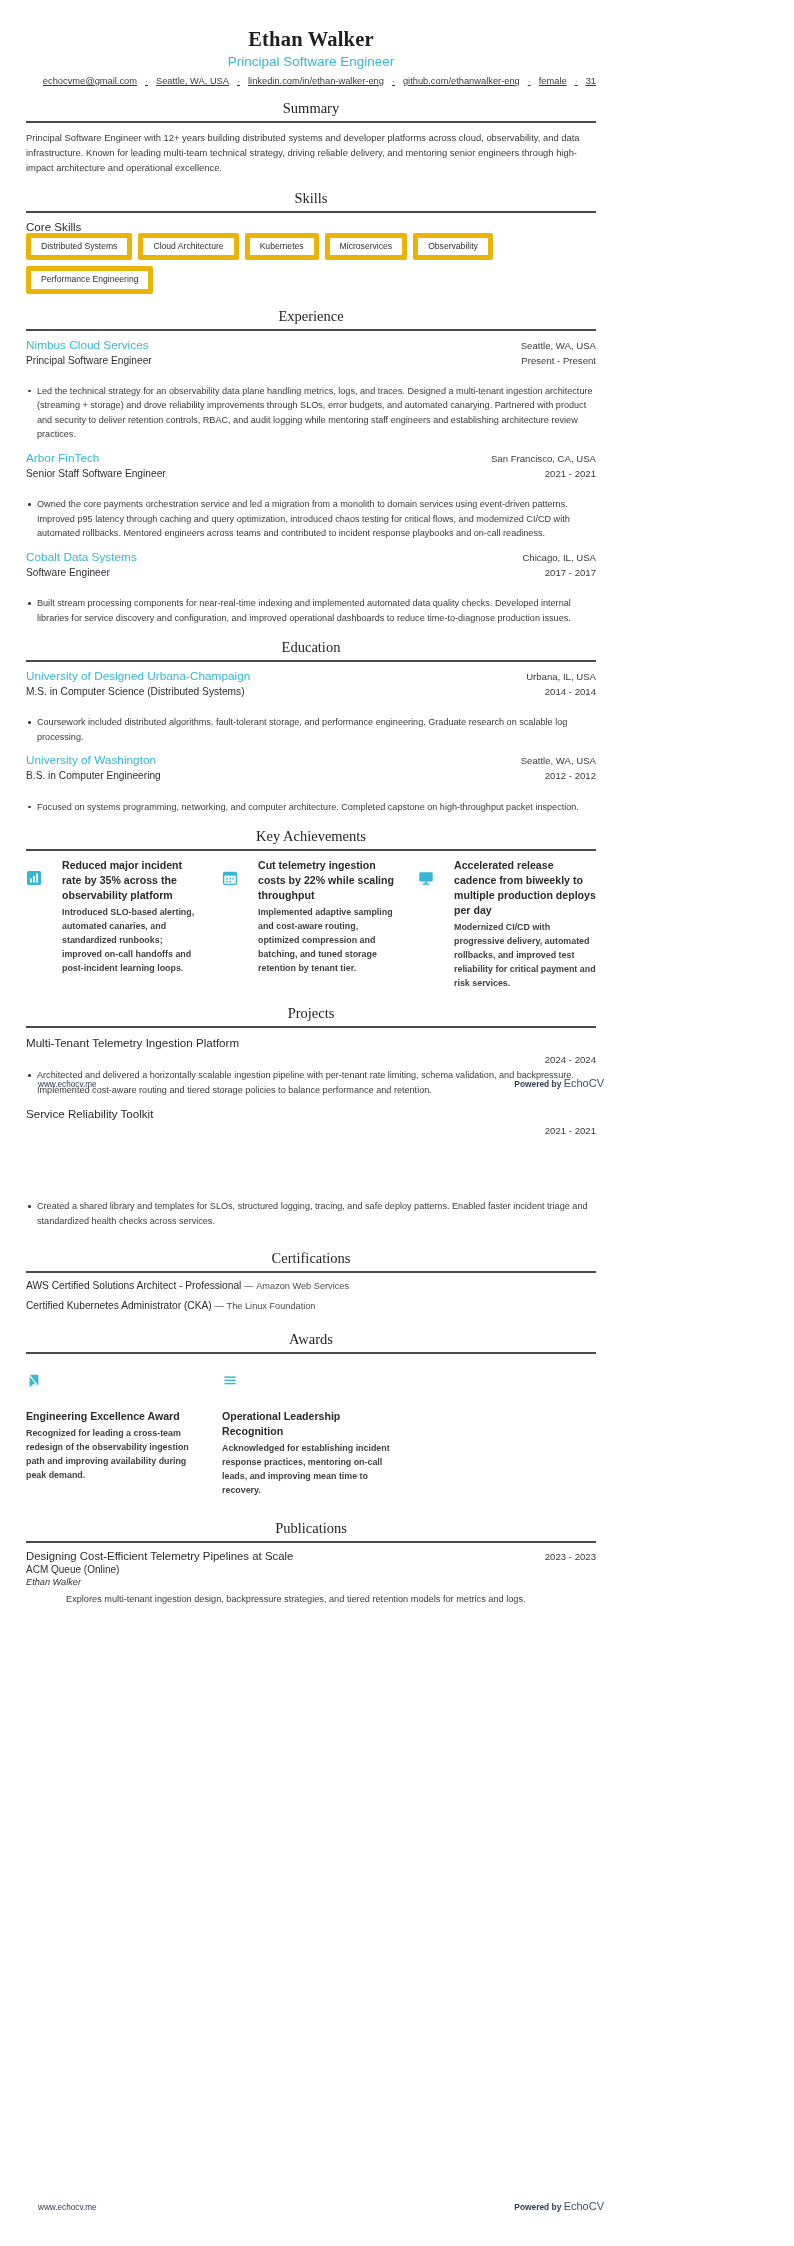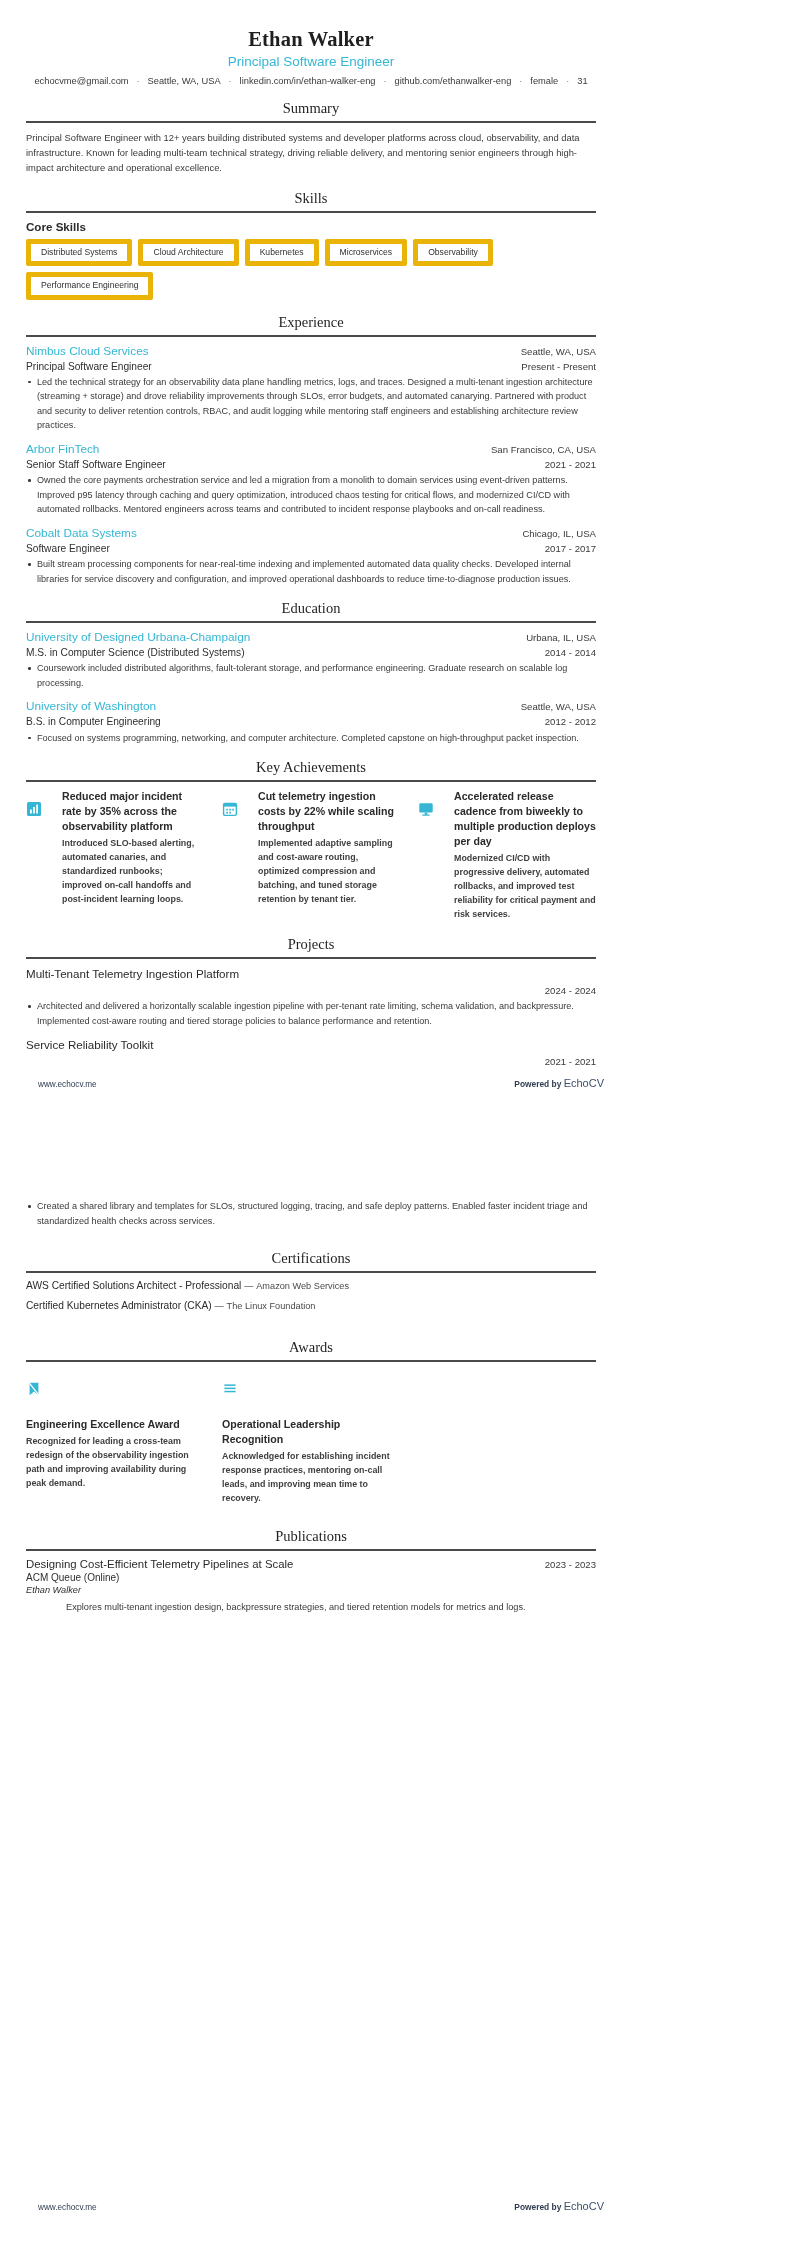--- a/index.html
+++ b/index.html
@@ -33,24 +33,25 @@
     text-align: center;
     font-size: 13.5px;
     color: #35b6d4;
     margin-bottom: 7px;
   }
   .contact-line {
     text-align: center;
     font-size: 9.3px;
     color: #3a3a3a;
     display: flex;
-    justify-content: center;
+    justify-content: flex-end;
     align-items: center;
     flex-wrap: wrap;
     gap: 0;
+    text-decoration: underline;
   }
   .contact-item { white-space: nowrap; }
   .contact-sep {
     color: #777;
     padding: 0 8px;
     font-size: 9px;
   }
 
   
   .section { margin-top: 14px; }
@@ -89,22 +90,20 @@
     left: 2px; top: 6px;
     width: 2.6px; height: 2.6px;
     border-radius: 50%;
     background: #3a3a3a;
   }
 
   
   .skill-group-title {
     font-size: 11.6px;
     color: #2b2b2b;
-    margin-bottom: 6px;
-    font-weight: bold;
   }
   .skill-chips { display: flex; flex-wrap: wrap; gap: 6px; }
   .chip {
     border: 5px solid #eab308;
     border-radius: 2px;
     padding: 4px 10px;
     font-size: 8.6px;
     color: #2f2f2f;
     line-height: 1.1;
   }
@@ -130,21 +129,21 @@
   .entry-role {
     font-size: 10.2px;
     color: #2f2f2f;
     line-height: 1.4;
   }
   .entry-dates {
     font-size: 9.6px;
     color: #3a3a3a;
     white-space: nowrap;
   }
-  .entry-bullets { margin-top: 1px; }
+  .entry-bullets { margin-top: 16px; }
 
   
   .cards {
     display: flex;
     gap: 18px;
     align-items: flex-start;
   }
   .card {
     display: flex;
     gap: 20px;
@@ -445,21 +444,21 @@
       <span class="cert-issuer">—</span>
       <span class="cert-issuer">Amazon Web Services</span>
     </div>
     <div class="cert-line">
       <span>Certified Kubernetes Administrator (CKA)</span>
       <span class="cert-issuer">—</span>
       <span class="cert-issuer">The Linux Foundation</span>
     </div>
   </div>
 
-  <div class="section" style="margin-top:28px;">
+  <div class="section" style="margin-top:20px;">
     <div class="section-title">Awards</div>
     <div class="rule"></div>
     <div class="cards">
 
       <div class="card card-awards">
         <span class="card-icon">
           <svg viewBox="0 0 16 16" fill="none" xmlns="http://www.w3.org/2000/svg">
             <path d="M3.6 1.8h8.8v12.4L8 10.6l-4.4 3.6V1.8z" fill="#35b6d4"></path>
             <path d="M2.6 1.2L13.4 14.8" stroke="#ffffff" stroke-width="1.3"></path>
           </svg>

